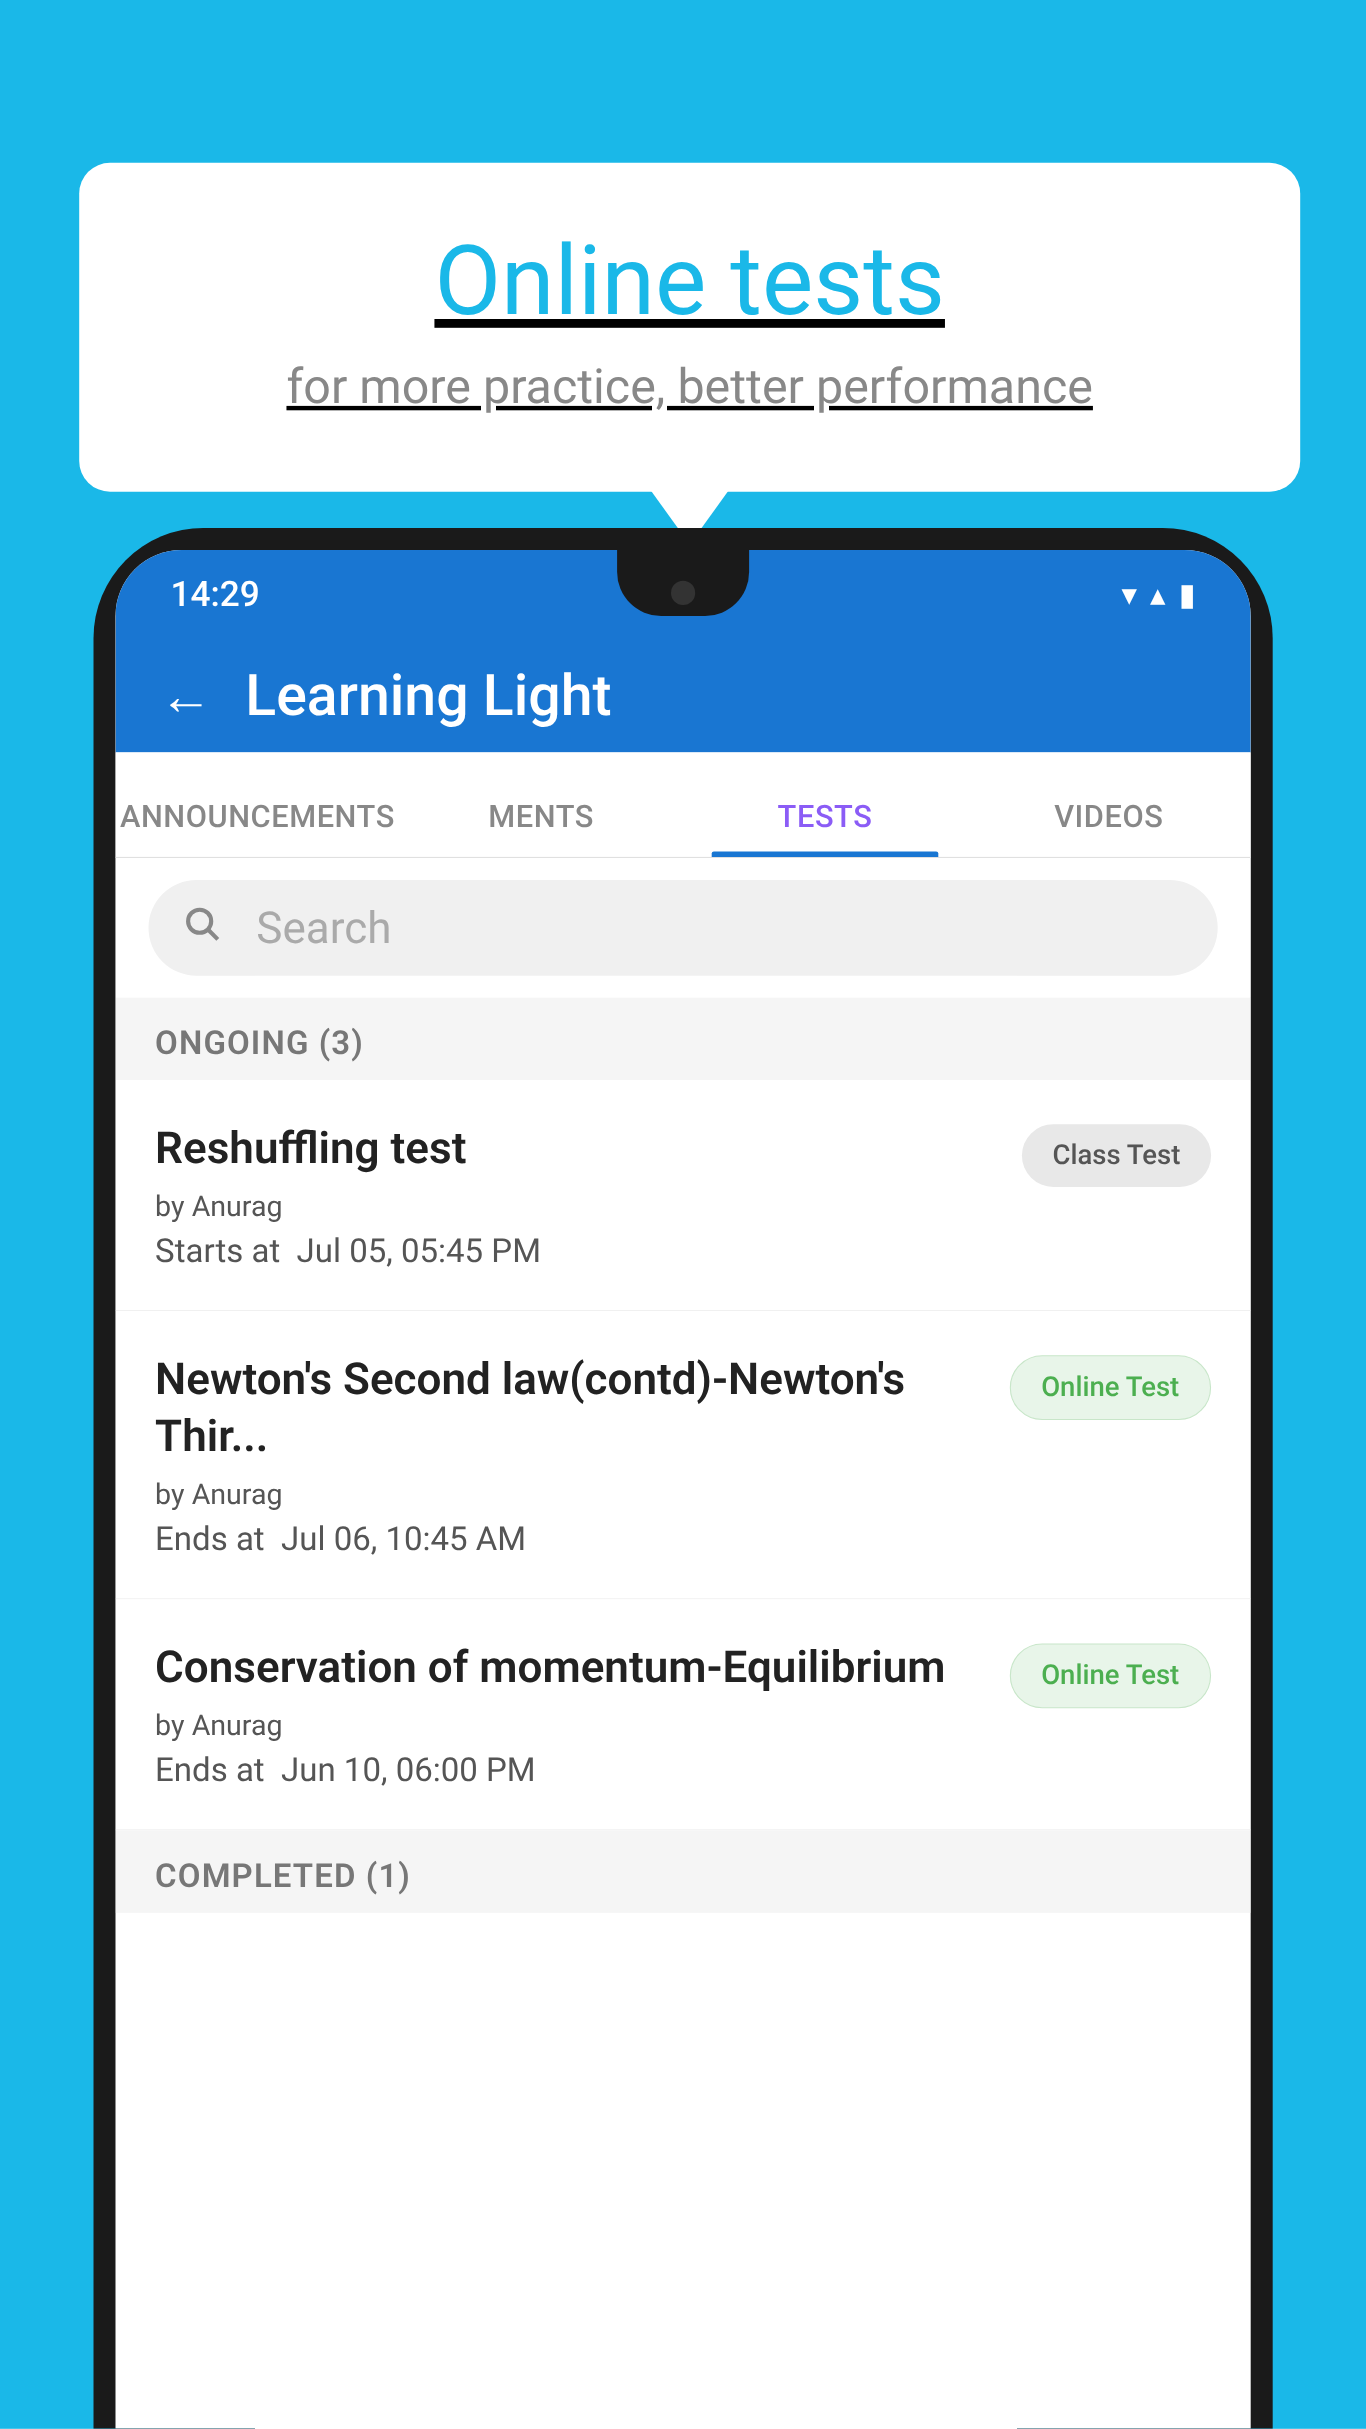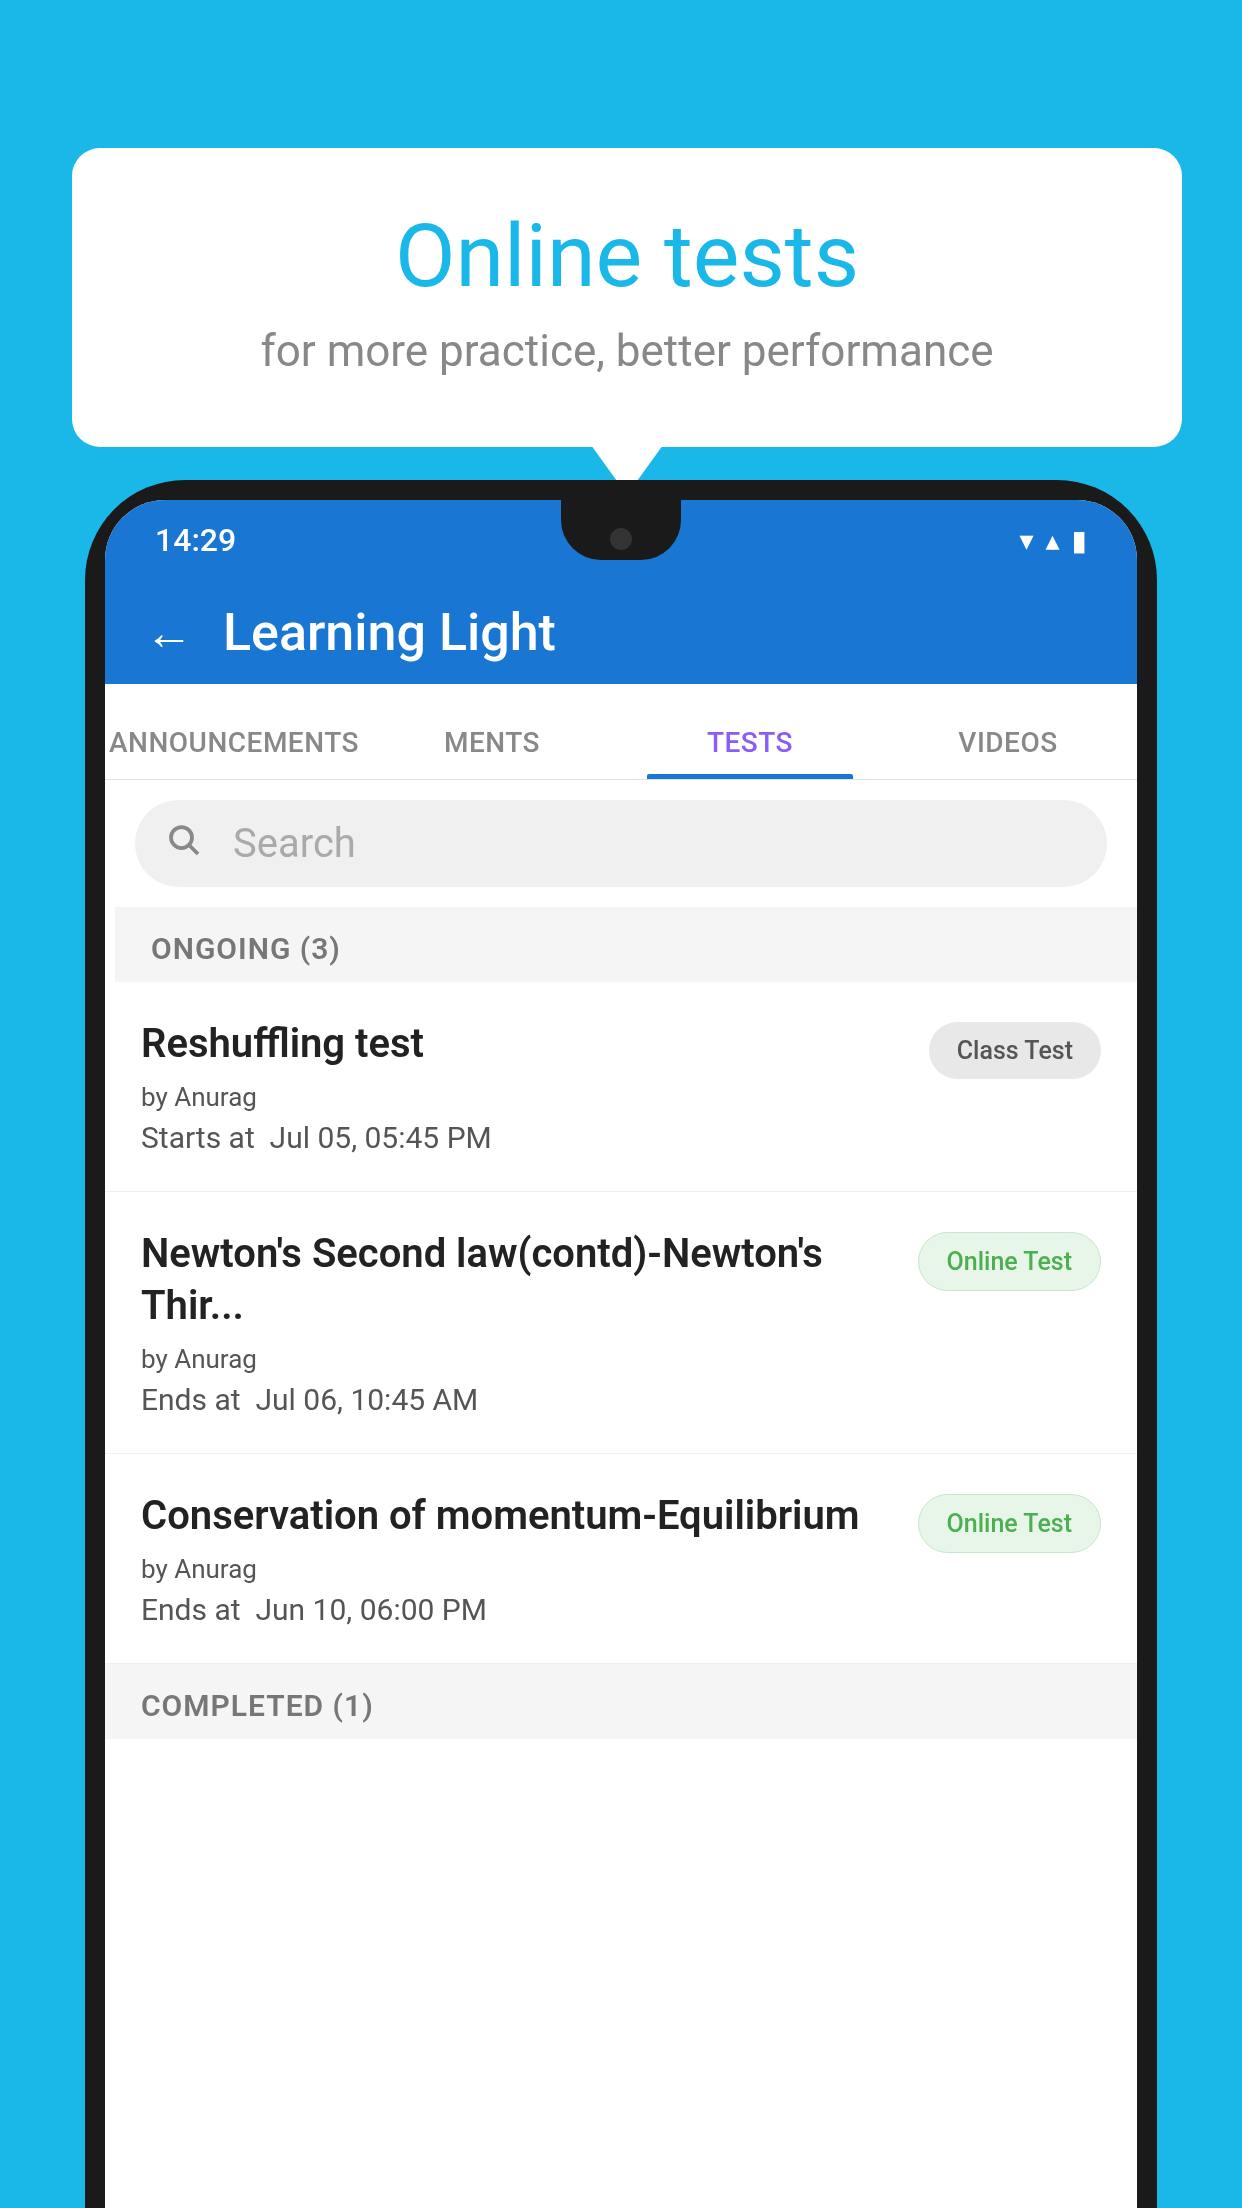--- a/index.html
+++ b/index.html
@@ -12,20 +12,21 @@
       overflow: hidden;
       position: relative;
     }
 
     
     .speech-bubble-container {
       position: absolute;
       top: 148px;
       left: 72px;
       right: 60px;
+      text-decoration: underline;
     }
 
     .speech-bubble {
       background: white;
       border-radius: 28px;
       padding: 60px 80px 70px;
       text-align: center;
       position: relative;
     }
 
@@ -202,21 +203,20 @@
     }
 
     
     .section-header {
       background: #f5f5f5;
       padding: 24px 36px 16px;
       font-size: 30px;
       color: #777;
       font-weight: 600;
       letter-spacing: 1px;
-      margin-left: 10px;
     }
 
     
     .test-item {
       background: white;
       padding: 36px 36px;
       border-bottom: 1px solid #efefef;
       display: flex;
       align-items: flex-start;
       justify-content: space-between;

